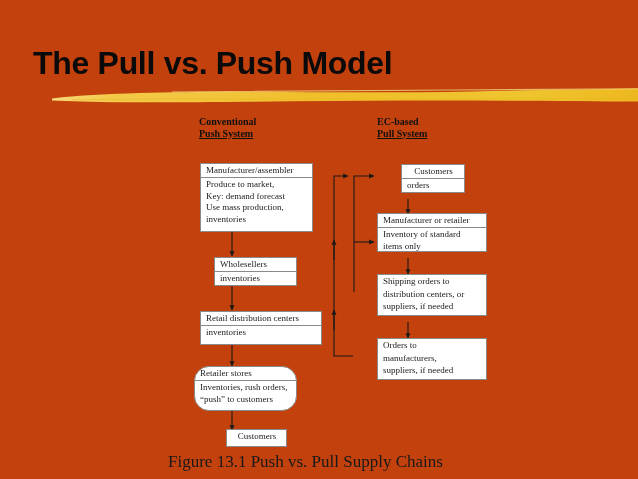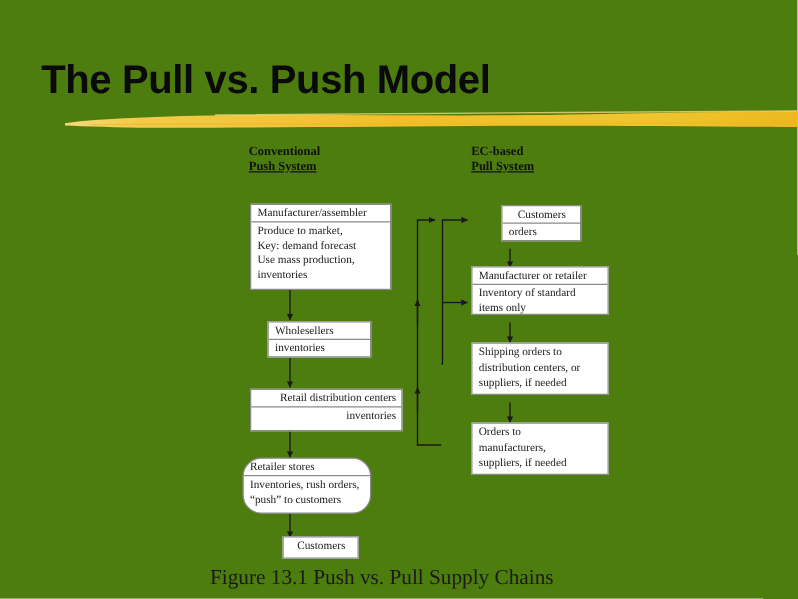--- a/index.html
+++ b/index.html
@@ -8,21 +8,21 @@
     padding: 0;
     background: #ffffff;
   }
   body {
     font-family: "Liberation Serif", serif;
   }
   #slide {
     position: relative;
     width: 638px;
     height: 479px;
-    background: #4d7c0f;
+    background: #c2410c;
     overflow: hidden;
   }
 
   
   #slide-title {
     position: absolute;
     left: 33px;
     top: 44px;
     font-family: "Liberation Sans", sans-serif;
     font-weight: bold;
@@ -165,21 +165,21 @@
 Key: demand forecast
 Use mass production,
 inventories</div>
     </div>
 
     <div class="node" style="left:190px; top:257px; width:83px; height:29px;">
       <div class="hd">Wholesellers</div>
       <div class="bd" style="white-space:pre;">inventories</div>
     </div>
 
-    <div class="node" style="left:176px; top:311px; width:122px; height:34px;text-align:right;">
+    <div class="node" style="left:176px; top:311px; width:122px; height:34px;">
       <div class="hd">Retail distribution centers</div>
       <div class="bd" style="white-space:pre;">inventories</div>
     </div>
 
     <div class="node" style="left:170px; top:366px; width:103px; height:45px;border-radius:15px;">
       <div class="hd">Retailer stores</div>
       <div class="bd" style="white-space:pre;">Inventories, rush orders,
 “push” to customers</div>
     </div>
 

